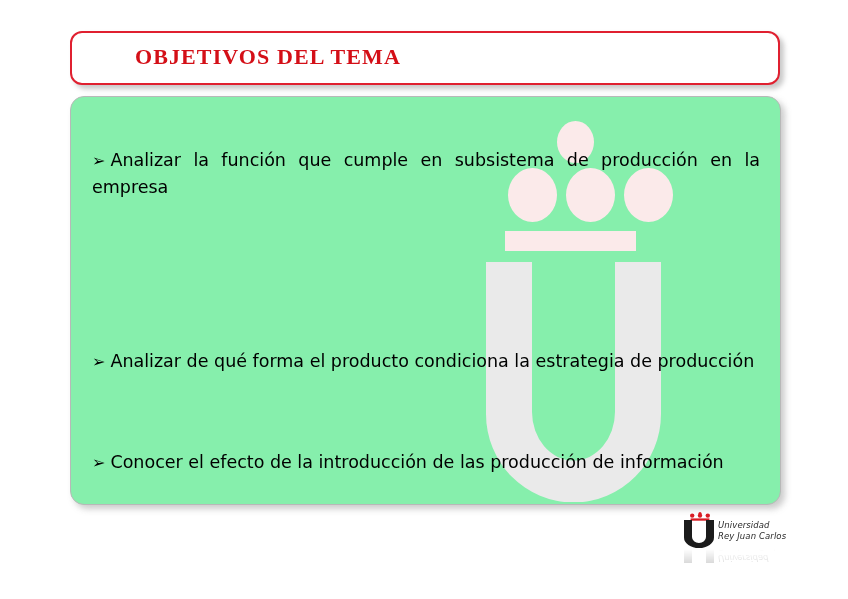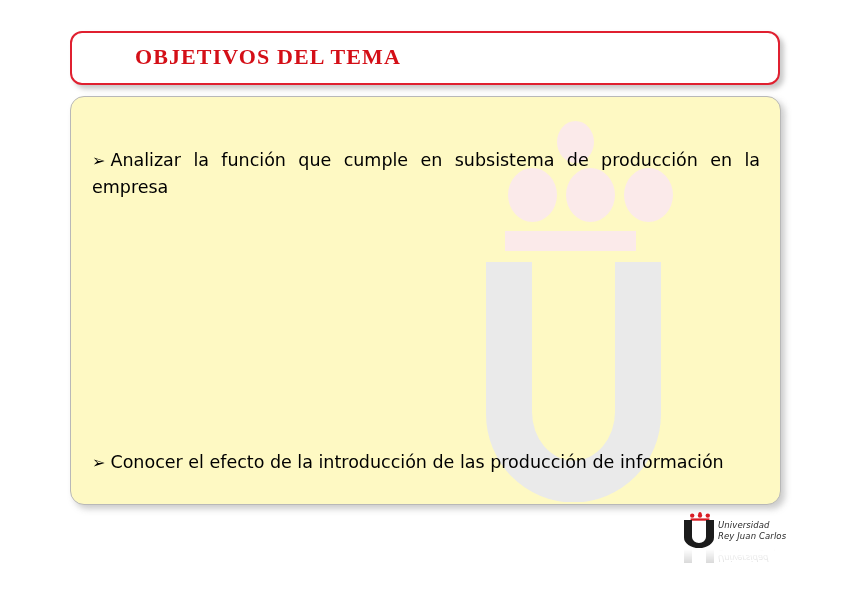--- a/index.html
+++ b/index.html
@@ -49,21 +49,21 @@
   }
 
   
   #content-box {
     position: absolute;
     left: 70px;
     top: 96px;
     width: 711px;
     height: 409px;
     box-sizing: border-box;
-    background: #fef9c3;
+    background: #86efac;
     border: 1.5px solid #b8b8b8;
     border-radius: 14px;
     box-shadow: 4px 4px 6px rgba(120,120,120,0.38);
     overflow: hidden;
   }
 
   
   #watermark {
     position: absolute;
     left: 0;
@@ -207,20 +207,21 @@
       <div class="wm-dot" id="wm-dot-mid"></div>
       <div class="wm-dot" id="wm-dot-right"></div>
       <div id="wm-bar"></div>
       <svg id="wm-u" viewBox="0 0 175 240">
         <path d="M0,0 H46 V150 A41,48 0 0,0 129,150 V0 H175 V152 A87,88 0 0,1 0,152 Z" fill="currentColor"></path>
       </svg>
     </div>
 
     <div id="bullet-list">
       <div class="bullet-item" id="bullet-0"><span class="bullet-marker">➢</span><span>Analizar la función que cumple en subsistema de producción en la empresa</span></div>
+      <div class="bullet-item" id="bullet-2"><span class="bullet-marker">➢</span><span>Analizar de qué forma el producto condiciona la estrategia de producción</span></div>
       <div class="bullet-item" id="bullet-3"><span class="bullet-marker">➢</span><span>Conocer el efecto de la introducción de las producción de información</span></div>
     </div>
 
   </div>
 
   <div id="footer-logo">
     <svg id="logo-crown" viewBox="0 0 24 9">
       <circle cx="12" cy="1.6" r="1.6" fill="#d91c24"></circle>
       <circle cx="4.2" cy="3.6" r="2.2" fill="#d91c24"></circle>
       <circle cx="12" cy="3.6" r="2.2" fill="#d91c24"></circle>

